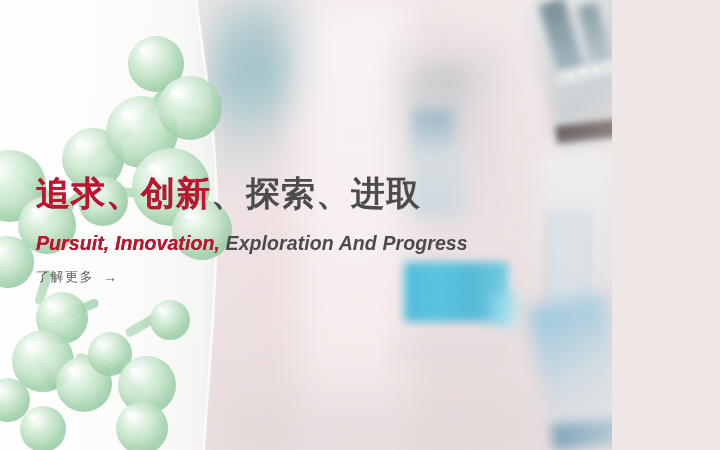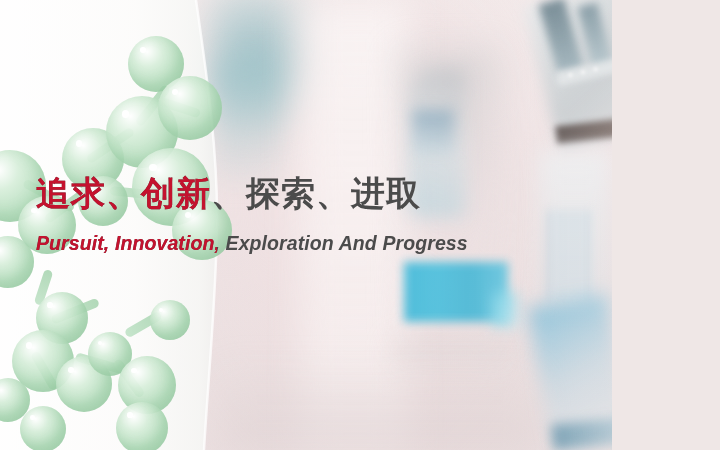--- a/index.html
+++ b/index.html
@@ -301,15 +301,19 @@
     <div class="headline-wrap">
       <div class="headline hl-grey">追求、创新、探索、进取</div>
       <div class="headline hl-red">追求、创新、探索、进取</div>
     </div>
 
     <div class="sub-wrap">
       <div class="sub sb-grey">Pursuit, Innovation, Exploration And Progress</div>
       <div class="sub sb-red">Pursuit, Innovation, Exploration And Progress</div>
     </div>
 
+    <div class="cta">
+      <span>了解更多</span>
+      <span class="arw">→</span>
+    </div>
 
   </div>
 </div>
 
 </body></html>

